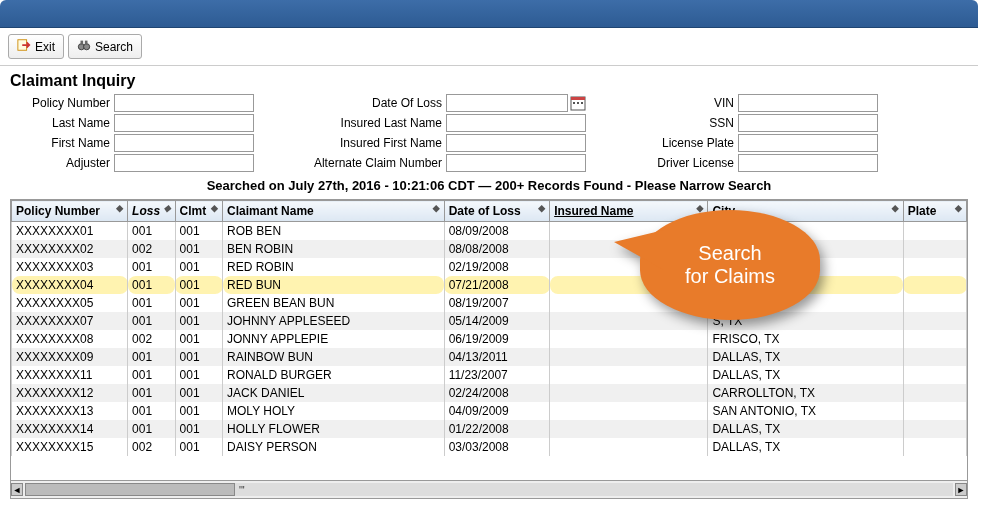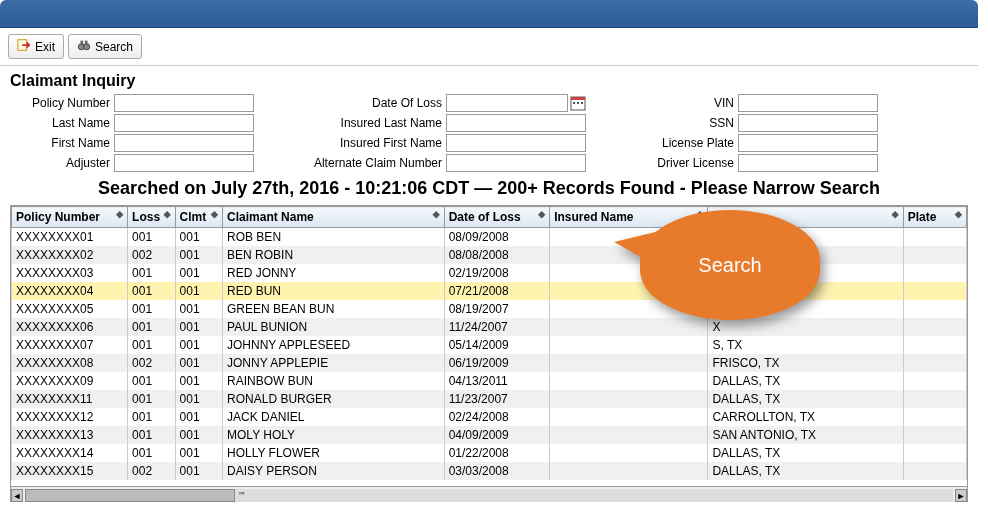--- a/index.html
+++ b/index.html
@@ -7,29 +7,29 @@
   .bluebar { height: 28px; background: linear-gradient(#3d6da8, #2d5b93); border-bottom: 1px solid #1f4572; }
   .toolbar { padding: 6px 8px; border-bottom: 1px solid #ccc; display: flex; gap: 4px; }
   .tbtn { display: inline-flex; align-items: center; gap: 4px; padding: 3px 8px; background: linear-gradient(#fff,#eee); border: 1px solid #aaa; border-radius: 3px; cursor: pointer; font-size: 12px; }
   .tbtn svg { width: 14px; height: 14px; }
   .content { padding: 6px 10px 0 10px; }
   .page-title { font-size: 16px; font-weight: bold; margin-bottom: 4px; }
   .filter-grid { display: grid; grid-template-columns: 100px 140px 40px 140px 140px 40px 100px 140px; gap: 2px 4px; align-items: center; margin-bottom:6px; }
   .filter-grid label { text-align: right; font-size: 12px; }
   .filter-grid input { width: 100%; height: 18px; border: 1px solid #7a9; border:1px solid #999; padding: 1px 3px; font-size: 12px; }
   .cal-icon { width:16px; height:16px; display:inline-block; }
-  .status { text-align: center; font-weight: bold; margin: 4px 0 6px; font-size: 18px; }
+  .status { text-align: center; font-weight: bold; margin: 4px 0 6px; font-size: 13px; }
   .table-wrap { border: 1px solid #999; height: 300px; overflow: hidden; position: relative; }
   .grid-scroll { height: 280px; overflow-y: scroll; overflow-x:hidden;}
   table { border-collapse: collapse; width: 100%; table-layout: fixed; }
   th { background: linear-gradient(#f4f8fc,#dce7f3); border: 1px solid #999; padding: 3px 4px; text-align: left; font-size: 12px; position: sticky; top:0; }
   th .sort { float: right; color:#555; font-size: 9px; line-height: 8px;}
   td { border-left: 1px solid #ccc; border-right:1px solid #ccc; padding: 2px 4px; font-size: 12px; white-space: nowrap; overflow:hidden; text-overflow: ellipsis; }
   tbody tr:nth-child(even) td { background: #f0f0f0; }
-  tbody tr.selected td { background: #fff3b0 !important; }
+  tbody tr.selected td { background: #fff3b0 !important; border-radius: 8px; }
   .hscroll { height: 18px; background: #eee; border-top:1px solid #999; position:relative; }
   .hscroll-track { position:absolute; left:14px; right:14px; top:2px; bottom:2px; background:#ddd; }
   .hscroll-thumb { position:absolute; left:0; width:210px; top:0; bottom:0; background:#bbb; border:1px solid #888; }
   .hscroll-tick { position:absolute; left:214px; top:2px; bottom:2px; font-size:10px; color:#333;}
   .hscroll-btn { position:absolute; top:2px; bottom:2px; width:12px; background:#ccc; border:1px solid #888; font-size:9px; text-align:center; line-height:12px;}
   .callout { position: absolute; left: 640px; top: 210px; filter: drop-shadow(4px 6px 6px rgba(0,0,0,0.4)); }
   .callout-bubble { width: 180px; height: 110px; background: #e87b2a; border-radius: 55% 55% 55% 55%/50% 50% 50% 50%; display:flex; align-items:center; justify-content:center; text-align:center; color:#fff; font-size:20px; padding:10px; }
   .callout-tail { position:absolute; left:-26px; top:20px; width:50px; height:40px; background:#e87b2a; clip-path: polygon(0 30%, 100% 0, 100% 100%); }
   .shadow-frame { position:absolute; right:0; bottom:0; left:0; top:0; box-shadow: 8px 8px 10px rgba(0,0,0,0.5); pointer-events:none; }
   .outer { position:relative; width:978px; height:502px; border-radius:6px; overflow:hidden; }
@@ -116,25 +116,25 @@
     </div>
 
     <div class="status">Searched on July 27th, 2016 - 10:21:06 CDT  —   200+ Records Found - Please Narrow Search</div>
 
     <div class="table-wrap">
       <div class="grid-scroll">
         <table>
           <thead>
               <tr id="header-row">
                 <th style="width: 110px;">Policy Number<span class="sort">◆</span></th>
-                <th style="width: 45px;">Loss<span class="sort">◆</span></th>
+                <th style="width: 45px; font-style: italic;">Loss<span class="sort">◆</span></th>
                 <th style="width: 45px; margin-top: 20px;">Clmt<span class="sort">◆</span></th>
                 <th style="width: 210px;">Claimant Name<span class="sort">◆</span></th>
                 <th style="width: 100px;">Date of Loss<span class="sort">◆</span></th>
-                <th style="width: 150px;">Insured Name<span class="sort">◆</span></th>
+                <th style="width: 150px; text-decoration: underline;">Insured Name<span class="sort">◆</span></th>
                 <th style="width: 185px;">City<span class="sort">◆</span></th>
                 <th style="width: 60px; margin-left: 44px;">Plate<span class="sort">◆</span></th>
               </tr>
             </thead>
           <tbody id="body-rows">
               <tr>
                 <td>XXXXXXXX01</td>
                 <td>001</td>
                 <td>001</td>
                 <td>ROB BEN</td>
@@ -150,21 +150,21 @@
                 <td>BEN ROBIN</td>
                 <td>08/08/2008</td>
                 <td></td>
                 <td>TX</td>
                 <td></td>
               </tr>
               <tr>
                 <td>XXXXXXXX03</td>
                 <td>001</td>
                 <td>001</td>
-                <td>RED JONNY</td>
+                <td>RED ROBIN</td>
                 <td>02/19/2008</td>
                 <td></td>
                 <td></td>
                 <td></td>
               </tr>
               <tr class="selected">
                 <td>XXXXXXXX04</td>
                 <td>001</td>
                 <td>001</td>
                 <td>RED BUN</td>
@@ -174,30 +174,20 @@
                 <td></td>
               </tr>
               <tr>
                 <td>XXXXXXXX05</td>
                 <td>001</td>
                 <td>001</td>
                 <td>GREEN BEAN BUN</td>
                 <td>08/19/2007</td>
                 <td></td>
                 <td></td>
-                <td></td>
-              </tr>
-              <tr>
-                <td>XXXXXXXX06</td>
-                <td>001</td>
-                <td>001</td>
-                <td>PAUL BUNION</td>
-                <td>11/24/2007</td>
-                <td></td>
-                <td>X</td>
                 <td></td>
               </tr>
               <tr>
                 <td>XXXXXXXX07</td>
                 <td>001</td>
                 <td>001</td>
                 <td>JOHNNY APPLESEED</td>
                 <td>05/14/2009</td>
                 <td></td>
                 <td>S, TX</td>
@@ -285,18 +275,19 @@
         <div class="hscroll-btn" style="right:0">►</div>
       </div>
     </div>
   </div>
 
   <div class="callout">
     <div class="callout-tail"></div>
     <div class="callout-bubble">
       <div>
         <div>Search</div>
+        <div>for Claims</div>
       </div>
     </div>
   </div>
 
   <div class="shadow-frame"></div>
 </div>
 
 </body></html>

